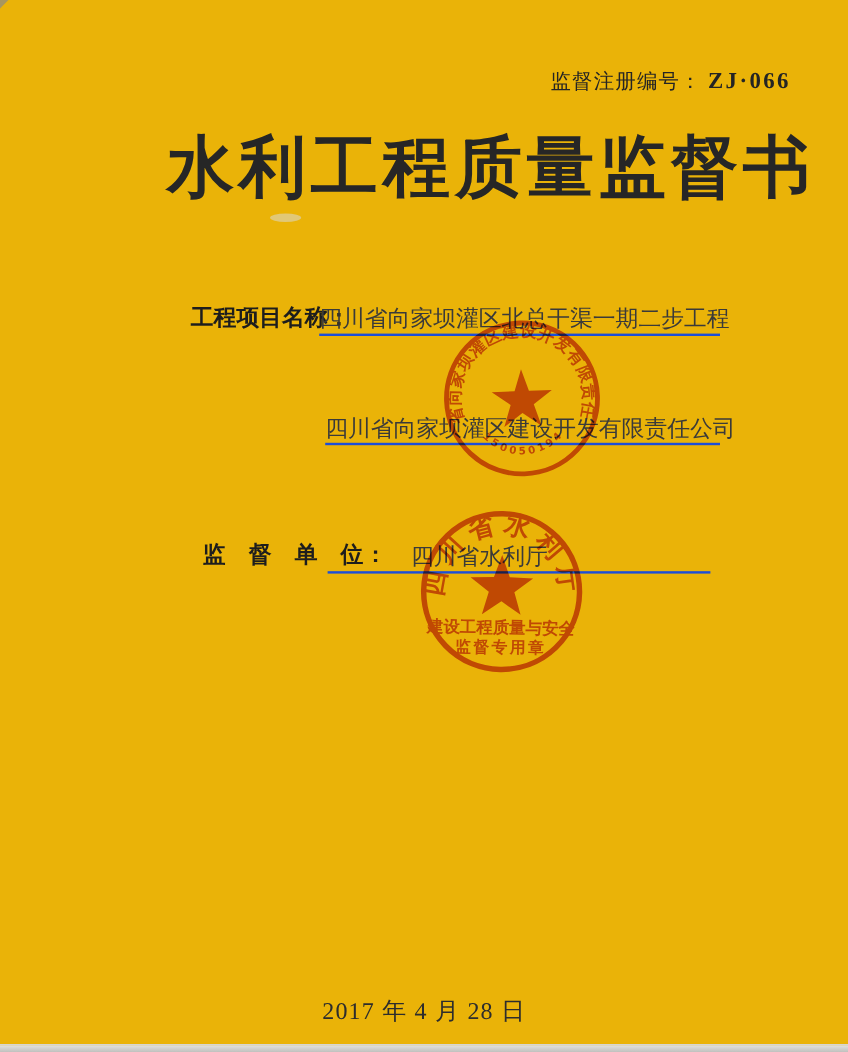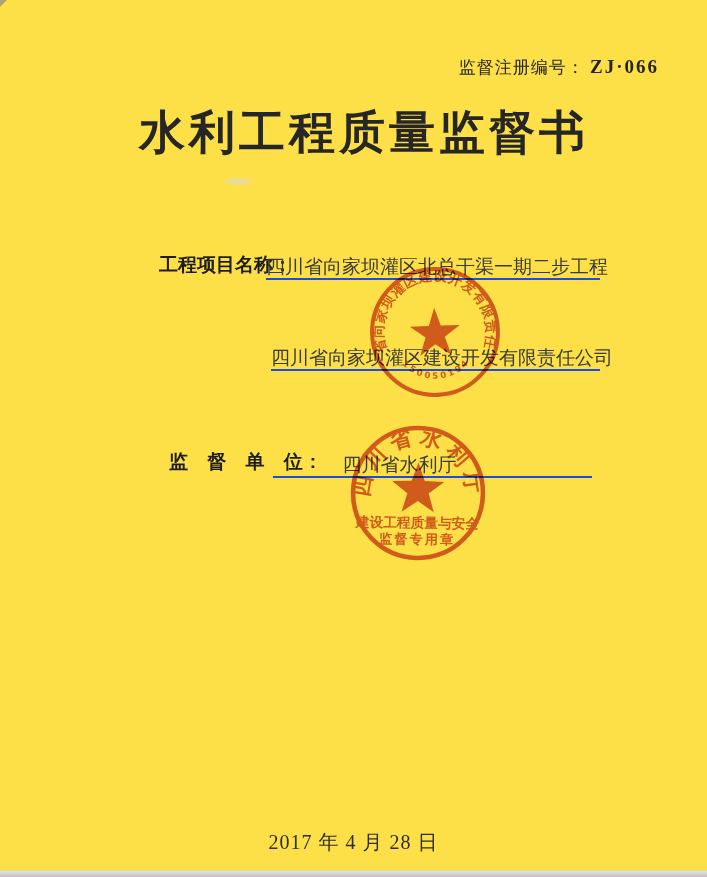--- a/index.html
+++ b/index.html
@@ -2,21 +2,21 @@
 <html><head>
 <meta charset="utf-8">
 <style>
   * { margin: 0; padding: 0; box-sizing: border-box; }
   html, body { background: #e9e9e7; }
   .page {
     position: relative;
     width: 707px;
     height: 877px;
     margin: 0 auto;
-    background: #fde047;
+    background: #eab308;
     overflow: hidden;
     font-family: "Liberation Sans", sans-serif;
     color: #2b2b2b;
     text-decoration: underline;
   }
   
   .corner-mark {
     position: absolute; top: 0; left: 0;
     width: 0; height: 0;
     border-top: 7px solid #8a8a86;
@@ -38,21 +38,21 @@
     font-family: "Liberation Serif", serif;
     font-size: 17px; color: #242424; letter-spacing: 1px;
     white-space: nowrap;
   }
   .reg-line .reg-no {
     font-size: 19px; font-weight: bold; letter-spacing: 2px;
   }
   
   .doc-title {
     position: absolute; top: 102px; left: 139px;
-    font-size: 46px; font-weight: 900; letter-spacing: 4px;
+    font-size: 56px; font-weight: 900; letter-spacing: 4px;
     color: #262626; white-space: nowrap;
   }
   
   .field-label {
     position: absolute; left: 159px;
     font-size: 19px; font-weight: bold; color: #1d1d1d;
     white-space: nowrap;
   }
   .lbl-1 { top: 252px; }
   .lbl-2a { top: 302px; }

